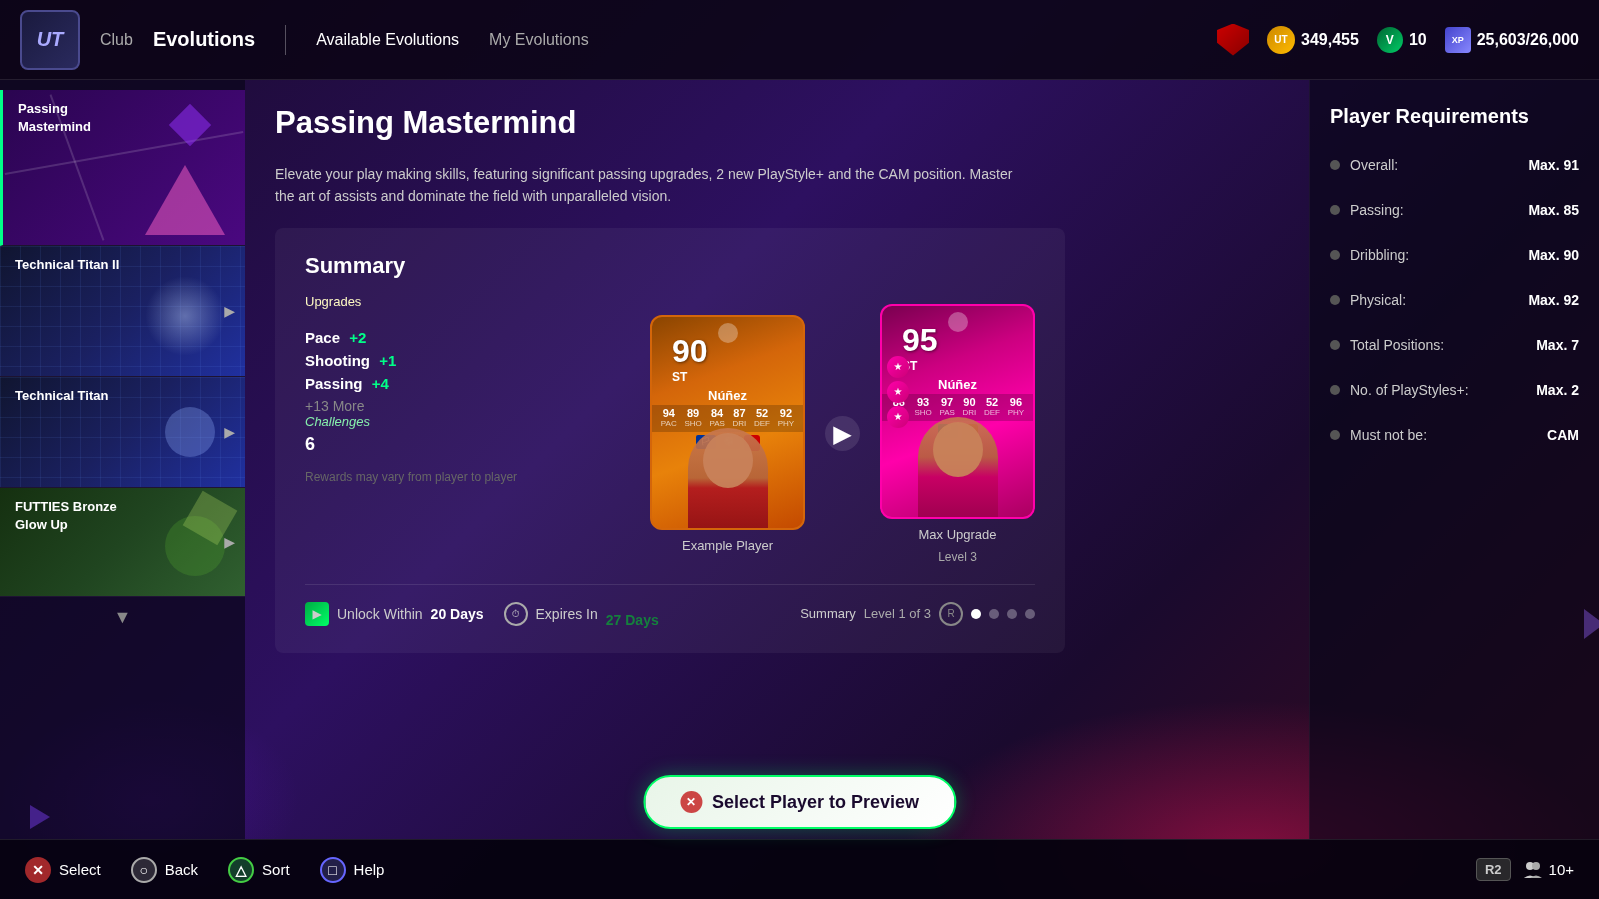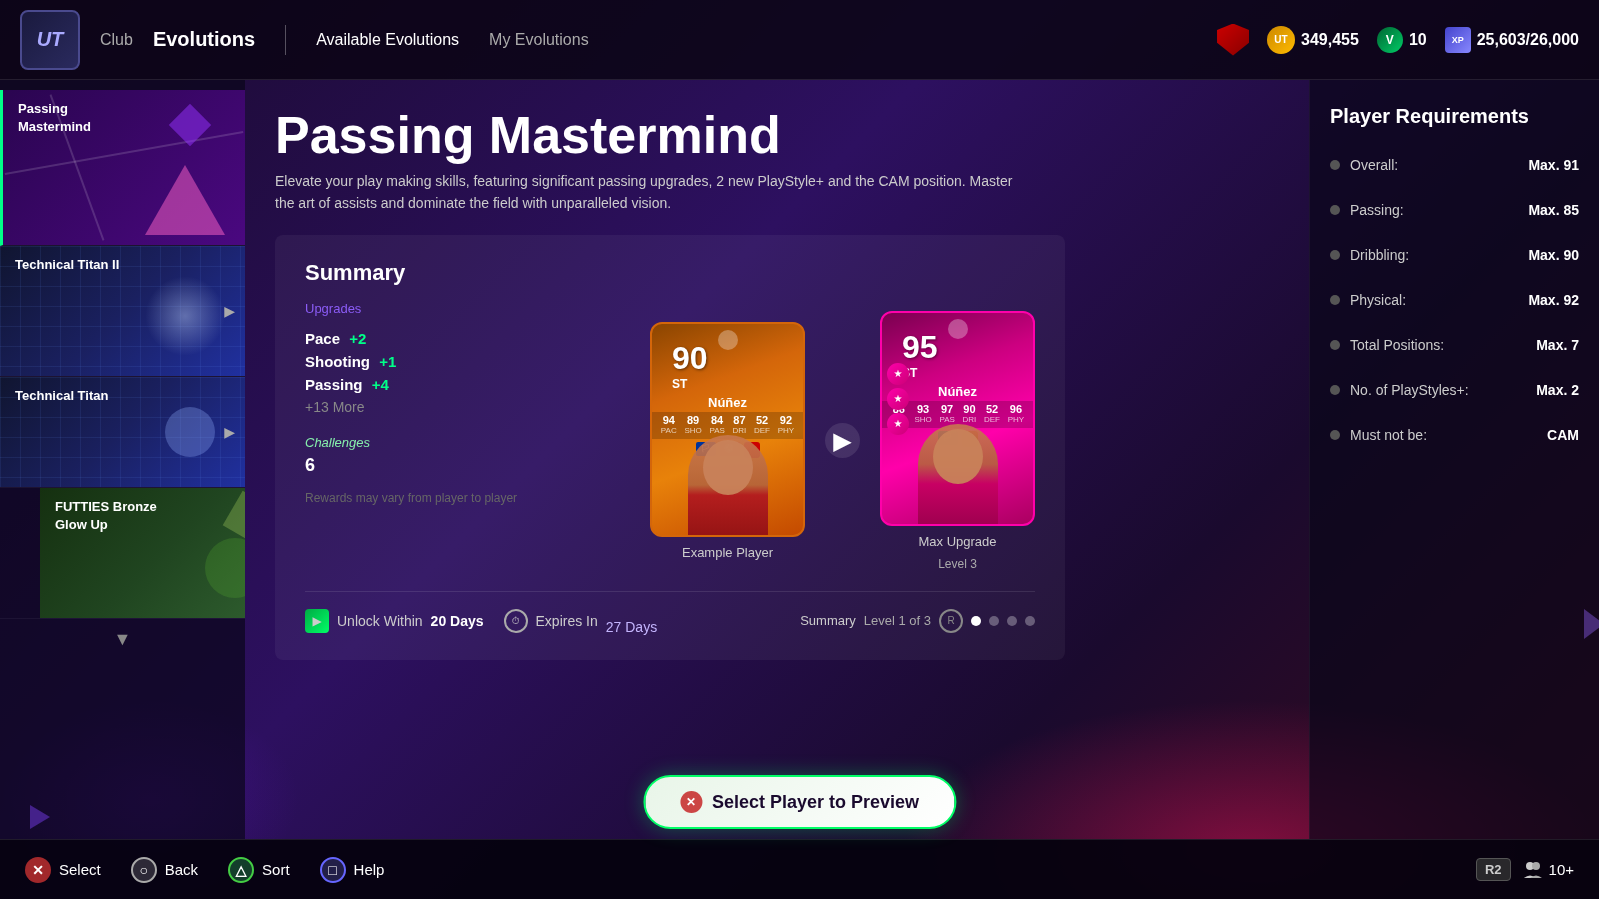--- a/index.html
+++ b/index.html
@@ -201,24 +201,24 @@
       line-height: 1.4;
     }
 
     
     .content-area {
       flex: 1;
       padding: 25px 30px;
       overflow-y: auto;
     }
     .evolution-title {
-      font-size: 52px;
+      font-size: 31px;
       font-weight: 900;
       color: #fff;
-      margin-bottom: 5px;
+      margin-bottom: 22px;
     }
     .unlock-label {
       font-size: 13px;
       color: #aaa;
       margin-bottom: 12px;
     }
     .evolution-desc {
       font-size: 14px;
       color: #ccc;
       line-height: 1.6;
@@ -242,42 +242,41 @@
     .summary-content {
       display: flex;
       gap: 20px;
       align-items: flex-start;
     }
     .summary-left {
       flex: 1;
     }
     .upgrades-label {
       font-size: 13px;
-      color: #8b5cf6;
-      margin-bottom: 14px;
+      color: #fef9c3;
+      margin-bottom: 20px;
     }
     .upgrade-row {
       font-size: 15px;
       color: #ddd;
       margin-bottom: 6px;
     }
     .upgrade-stat {
       color: #fff;
       font-weight: 600;
     }
     .upgrade-val {
       color: #00ff88;
       font-weight: 700;
       margin-left: 5px;
     }
     .more-link {
       font-size: 14px;
       color: #888;
       margin-top: 5px;
-      margin-bottom: 20px;
     }
     .challenges-label {
       font-size: 13px;
       color: #86efac;
       margin-bottom: 5px;
       font-style: italic;
     }
     .challenges-num {
       font-size: 18px;
       font-weight: 700;
@@ -439,22 +438,22 @@
       width: 24px;
       height: 24px;
       border-radius: 50%;
       border: 2px solid #aaa;
       display: flex;
       align-items: center;
       justify-content: center;
       font-size: 10px;
     }
     .expires-days {
-      font-weight: 400;
-      color: #c4b5fd;
+      font-weight: 700;
+      color: #15803d;
       margin-top: 12px;
     }
     .pagination-dots {
       display: flex;
       align-items: center;
       gap: 8px;
       margin-left: auto;
     }
     .summary-tab {
       font-size: 13px;
@@ -812,21 +811,21 @@
     <div class="sidebar-item">
       <div class="sidebar-thumb sidebar-thumb-tech" style="height:110px;">
         <div class="tt-deco-grid"></div>
         <div style="position:absolute;width:50px;height:50px;background:rgba(150,180,255,0.3);border-radius:50%;top:30px;right:30px;"></div>
         <div class="sidebar-item-text">Technical Titan</div>
         <div class="sidebar-arrow">▶</div>
       </div>
     </div>
 
     <div class="sidebar-item">
-      <div class="sidebar-thumb sidebar-thumb-futties" style="height:130px;margin-left:40px;">
+      <div class="sidebar-thumb sidebar-thumb-futties" style="height:108px;">
         <div class="futties-deco"></div>
         <div style="position:absolute;top:10px;right:15px;width:40px;height:40px;background:rgba(180,220,100,0.3);transform:rotate(30deg);"></div>
         <div class="sidebar-item-text">FUTTIES Bronze<br>Glow Up</div>
         <div class="sidebar-arrow">▶</div>
       </div>
     </div>
 
     <div style="display:flex;justify-content:center;padding:10px;">
       <span style="color:#888;font-size:18px;">▼</span>
     </div>

